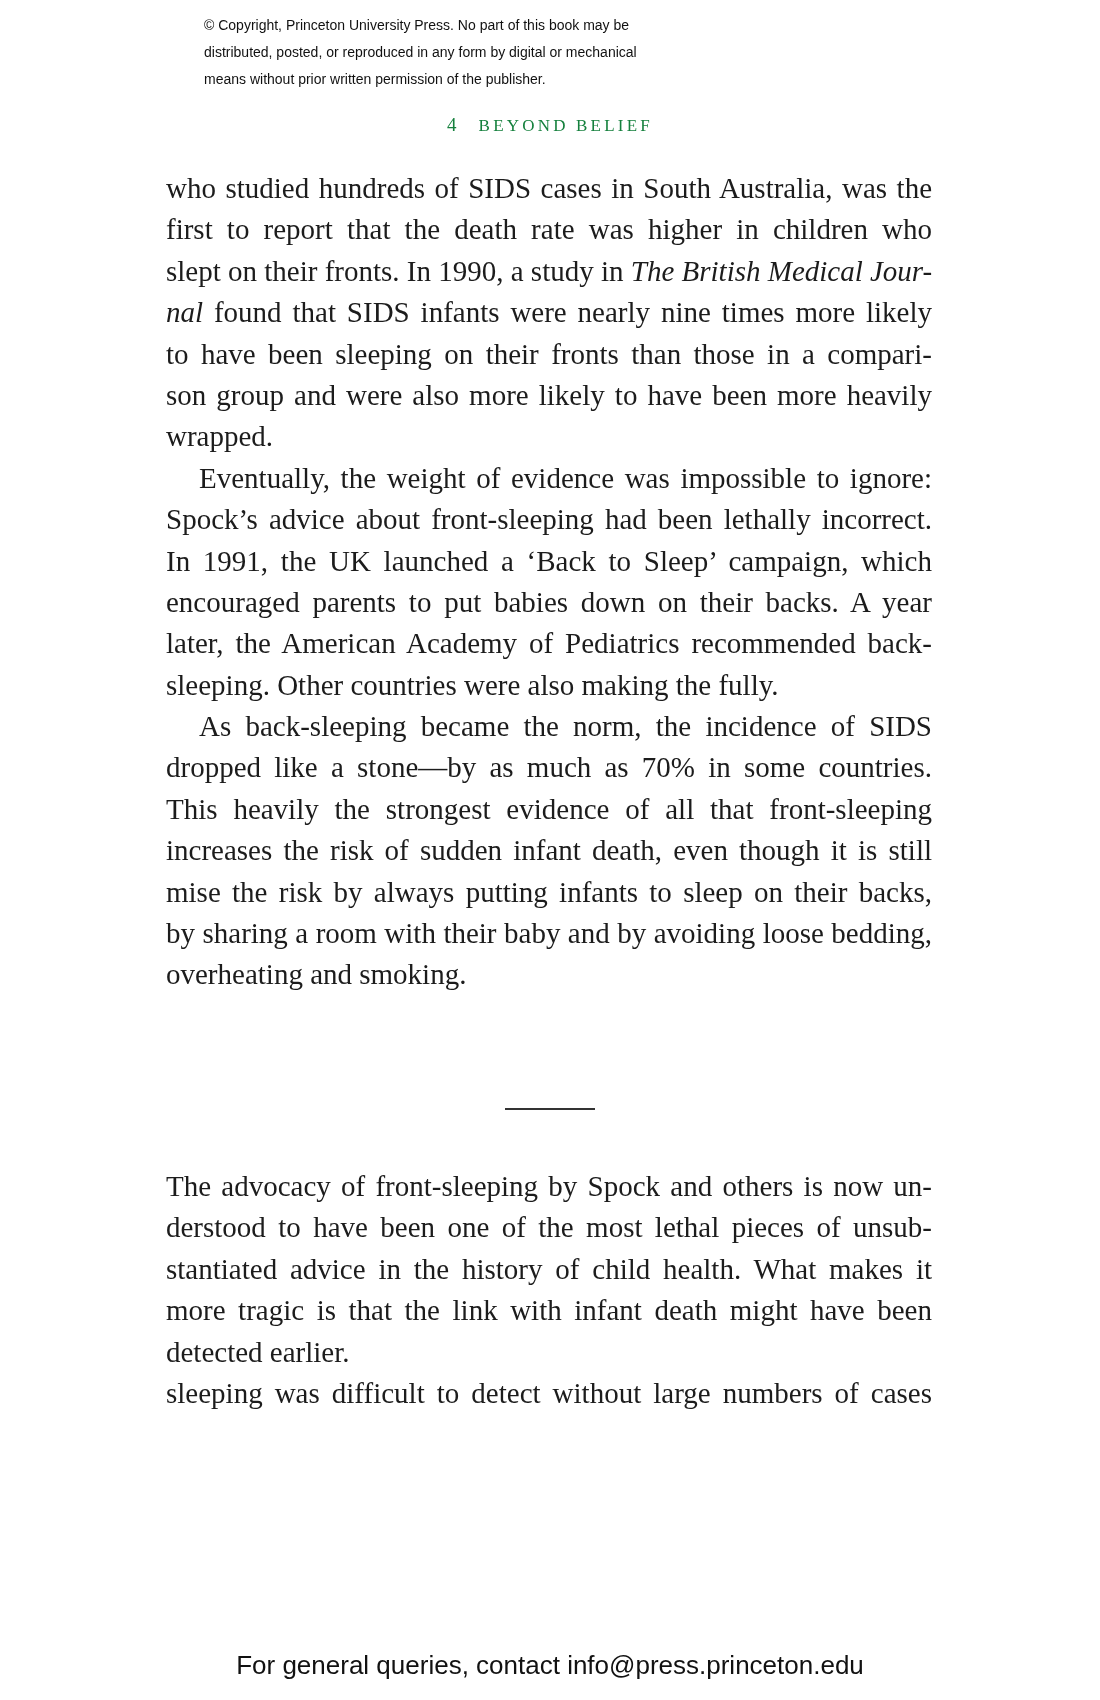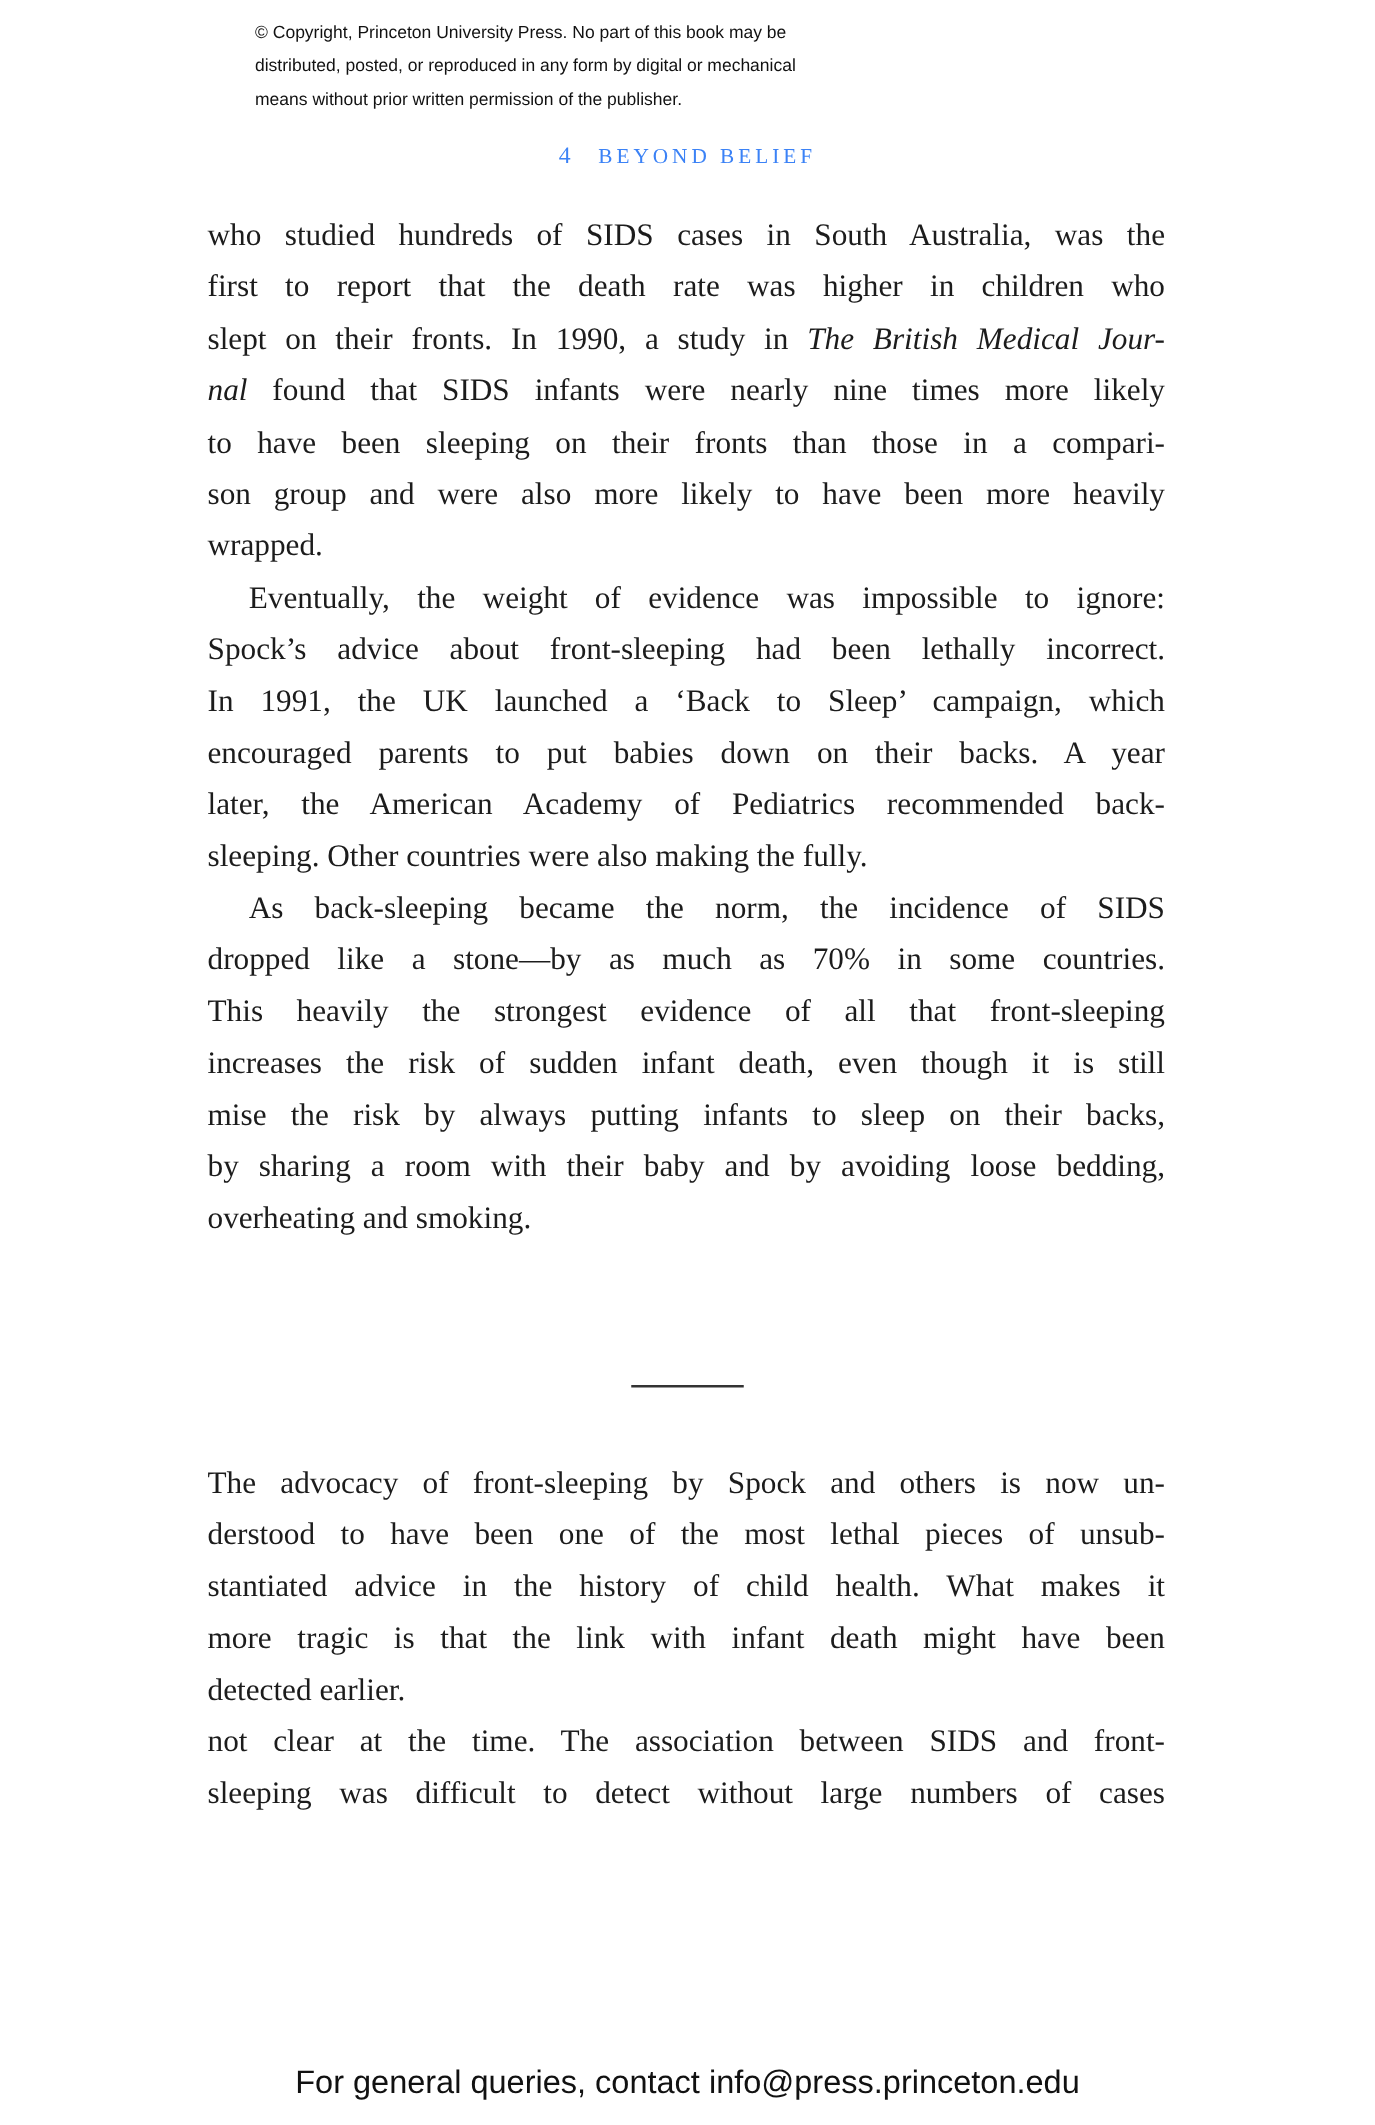--- a/index.html
+++ b/index.html
@@ -27,29 +27,29 @@
     .copyright div { white-space: nowrap; }
     .running-head {
       position: absolute;
       left: 0;
       top: 114px;
       width: 1100px;
       text-align: center;
       font-family: "Liberation Serif", serif;
       font-size: 17px;
       letter-spacing: 3.2px;
-      color: #3b82f6;
+      color: #15803d;
     }
     .running-head .page-num { margin-right: 22px; letter-spacing: 0; font-size: 19px; }
     .text-block {
       position: absolute;
       left: 166px;
       width: 766px;
       font-family: "Liberation Serif", serif;
-      font-size: 25px;
+      font-size: 29px;
       line-height: 41.4px;
       color: #1c1c1c;
     }
     .line {
       display: block;
       white-space: nowrap;
       text-align: justify;
       text-align-last: justify;
       height: 41.4px;
     }
@@ -121,17 +121,16 @@
 <div class="divider"></div>
 
 <div class="text-block block-2">
 
   <span class="line">The advocacy of front-sleeping by Spock and others is now un-</span>
   <span class="line">derstood to have been one of the most lethal pieces of unsub-</span>
   <span class="line">stantiated advice in the history of child health. What makes it</span>
   <span class="line">more tragic is that the link with infant death might have been</span>
   <span class="line last">detected earlier.</span>
 
-  <span class="line">not clear at the time. The association between SIDS and front-</span>
   <span class="line">sleeping was difficult to detect without large numbers of cases</span>
 </div>
 
 <div class="footer">For general queries, contact info@press.princeton.edu</div>
 
 </body></html>

